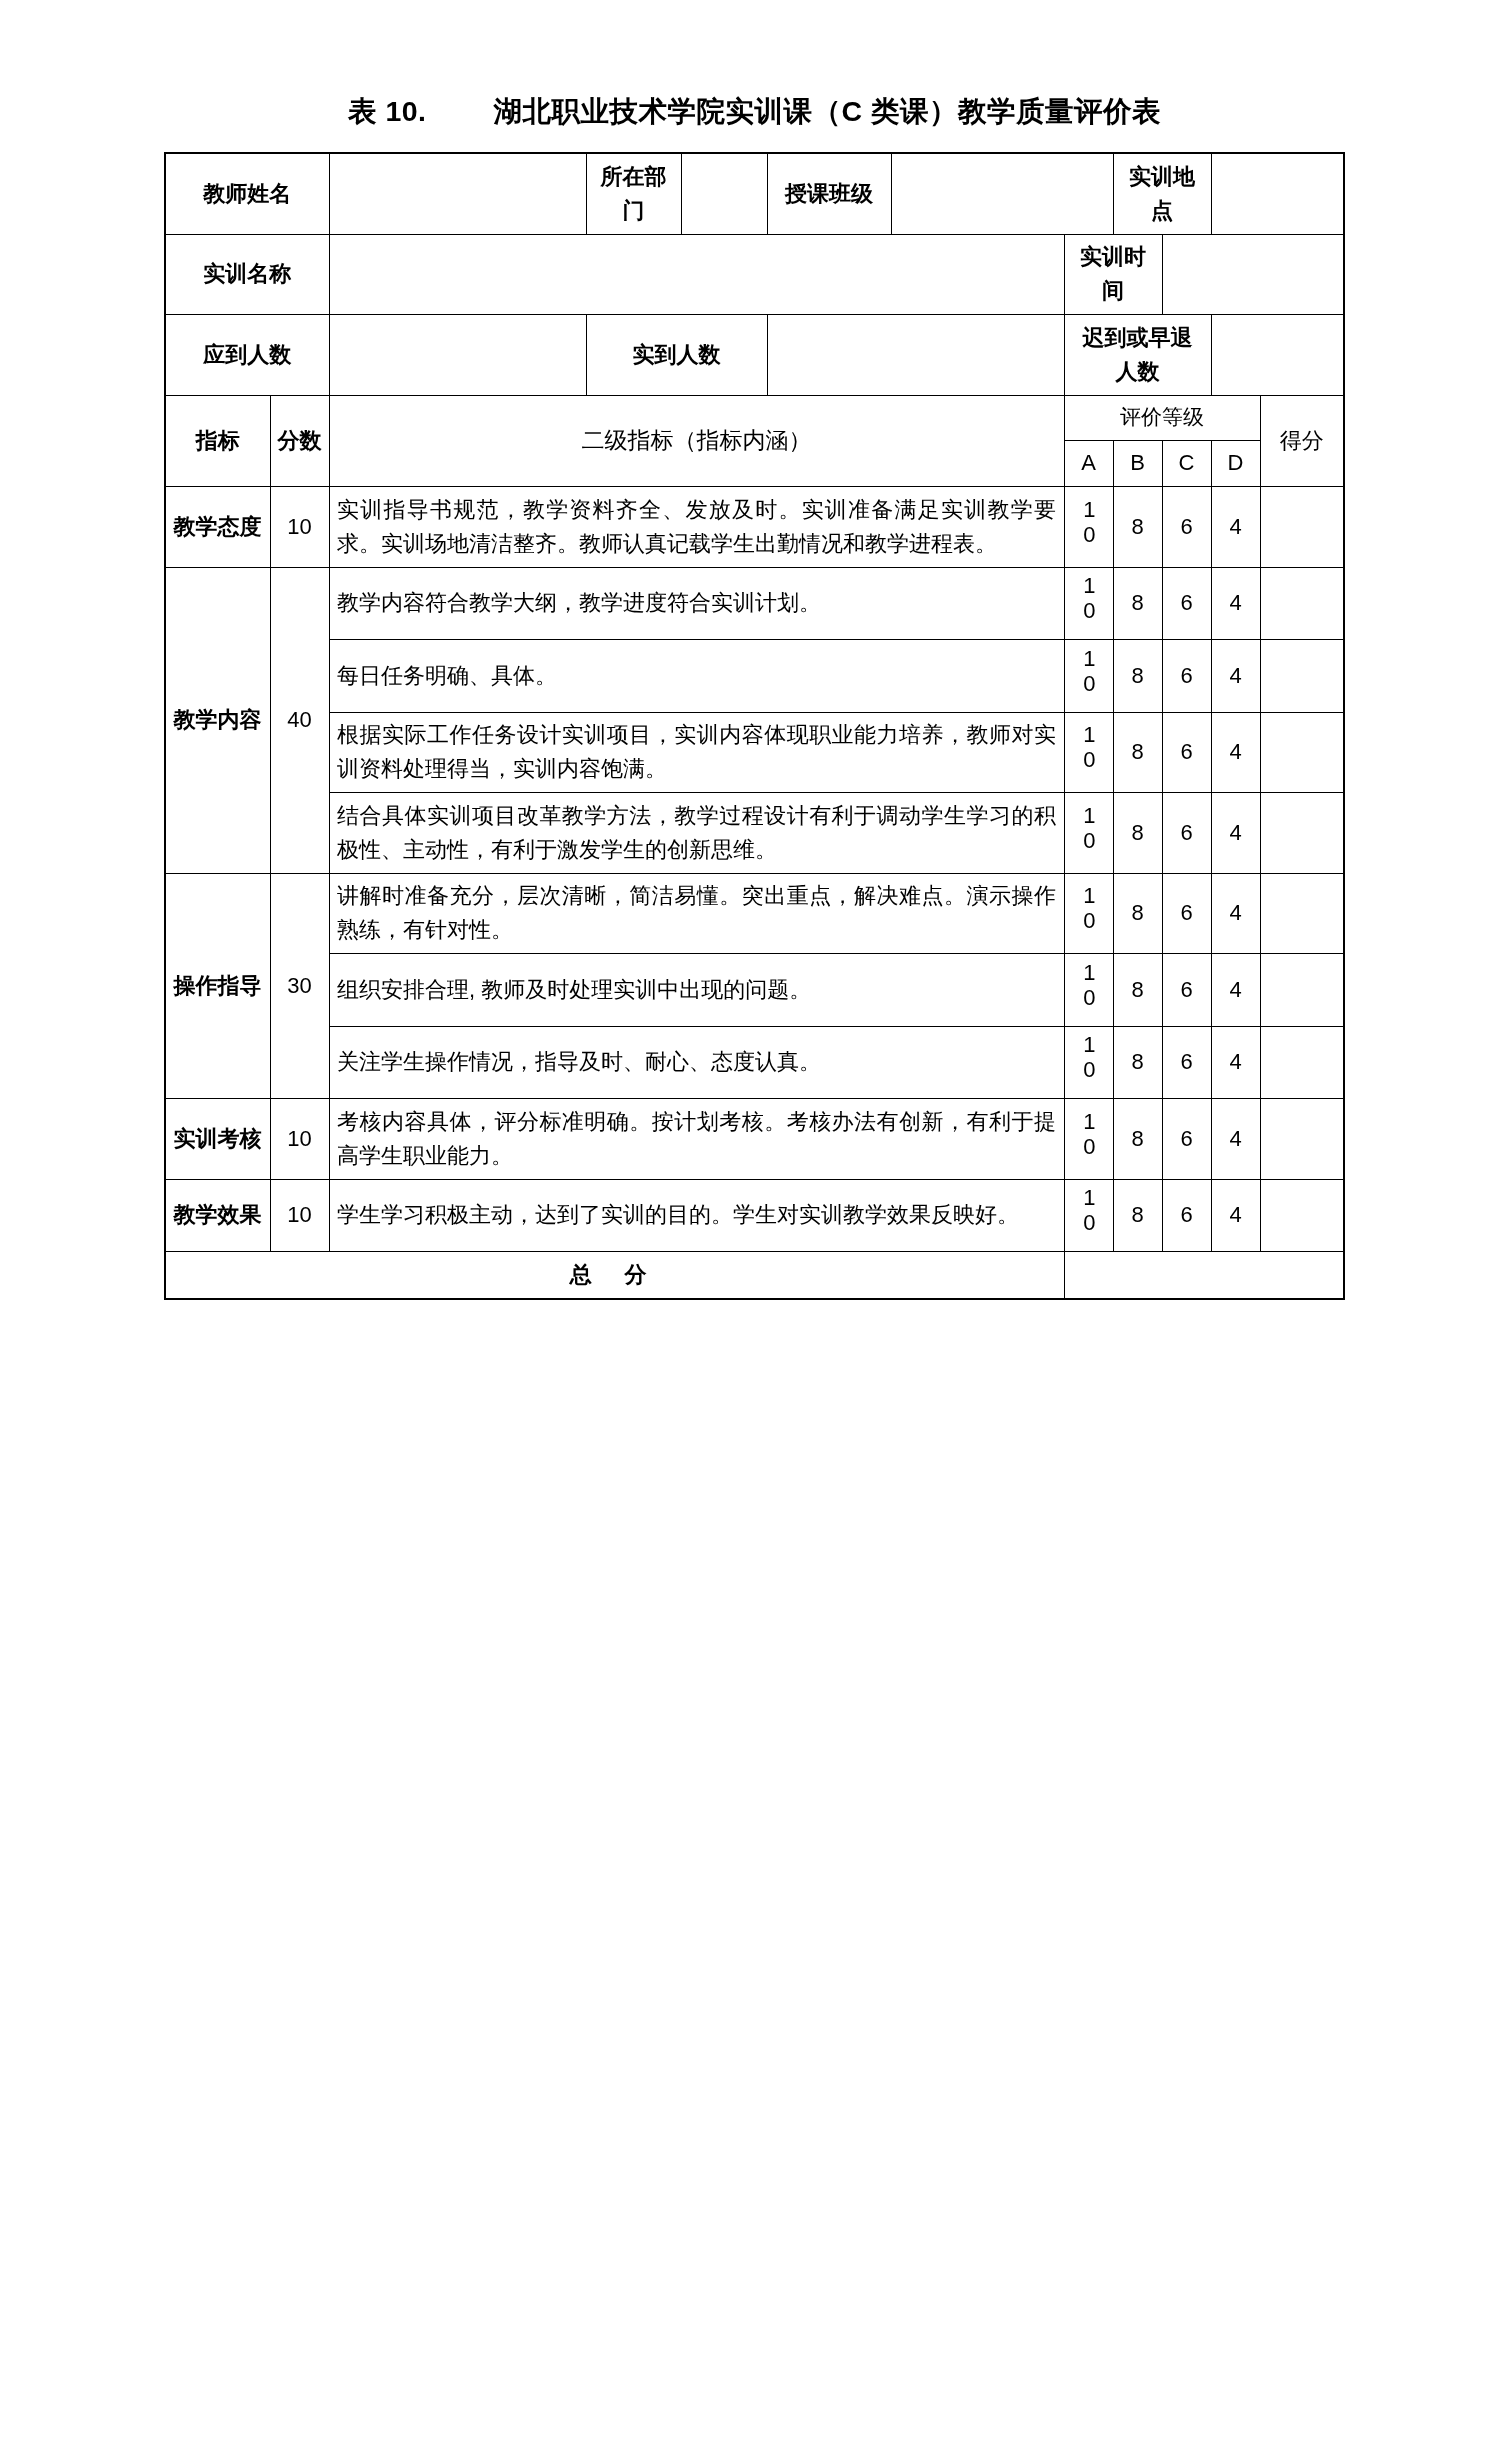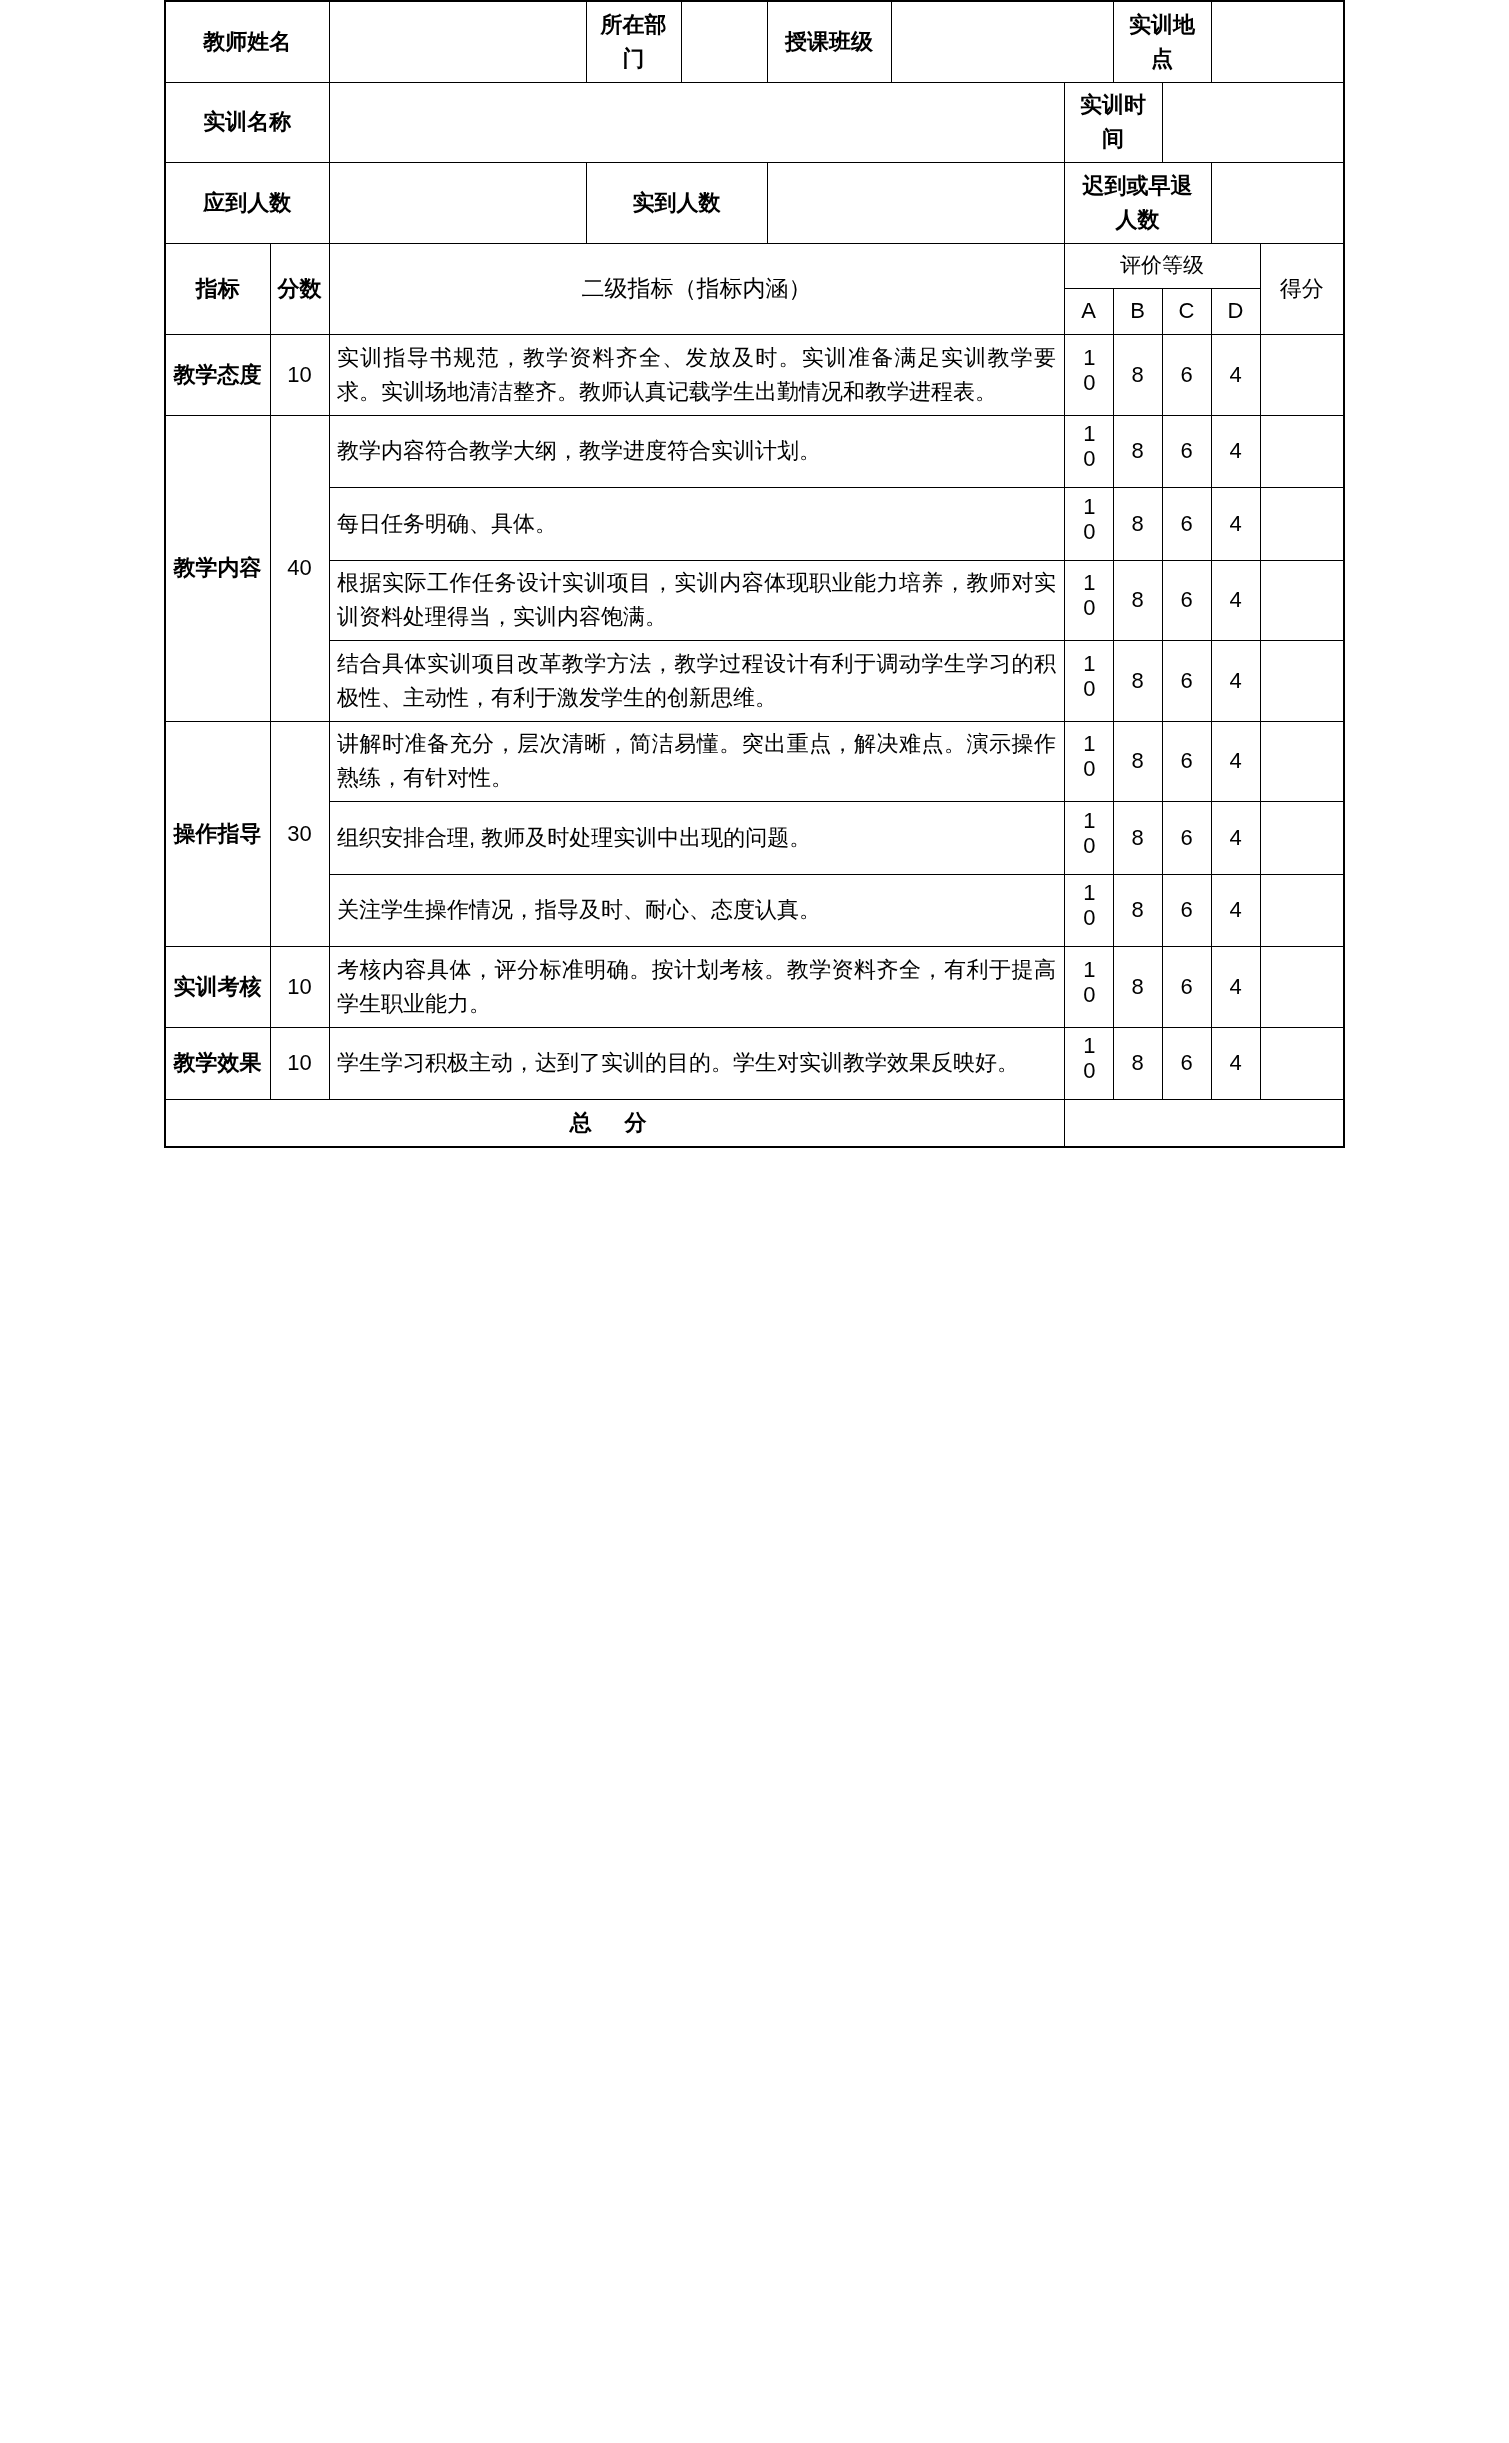--- a/index.html
+++ b/index.html
@@ -109,20 +109,23 @@
   }
   .thick-top td {
     border-top: 2.9px solid #000;
   }
 </style>
 </head>
 <body>
 
 <div class="page">
 
+  <div class="title">
+    <span class="num">表 10.</span><span>湖北职业技术学院实训课（C 类课）教学质量评价表</span>
+  </div>
 
   <table class="main">
     <colgroup>
       <col style="width:105px">
       <col style="width:59px">
       <col style="width:152px">
       <col style="width:105px">
       <col style="width:95px">
       <col style="width:86px">
       <col style="width:124px">
@@ -245,21 +248,21 @@
       <td class="gradecol"><span class="stack" style="writing-mode:vertical-rl; text-orientation:upright; display:inline-block;">10</span></td>
       <td class="gradecol">8</td>
       <td class="gradecol">6</td>
       <td class="gradecol">4</td>
       <td class="blank"></td>
     </tr>
 
     <tr>
       <td class="idx-cell">实训考核</td>
       <td class="score-cell">10</td>
-      <td class="desc" colspan="6">考核内容具体，评分标准明确。按计划考核。教学资料齐全，有利于提高学生职业能力。</td>
+      <td class="desc" colspan="6">考核内容具体，评分标准明确。按计划考核。考核办法有创新，有利于提高学生职业能力。</td>
       <td class="gradecol"><span class="stack" style="writing-mode:vertical-rl; text-orientation:upright; display:inline-block;">10</span></td>
       <td class="gradecol">8</td>
       <td class="gradecol">6</td>
       <td class="gradecol">4</td>
       <td class="blank"></td>
     </tr>
 
     <tr>
       <td class="idx-cell">教学效果</td>
       <td class="score-cell">10</td>

